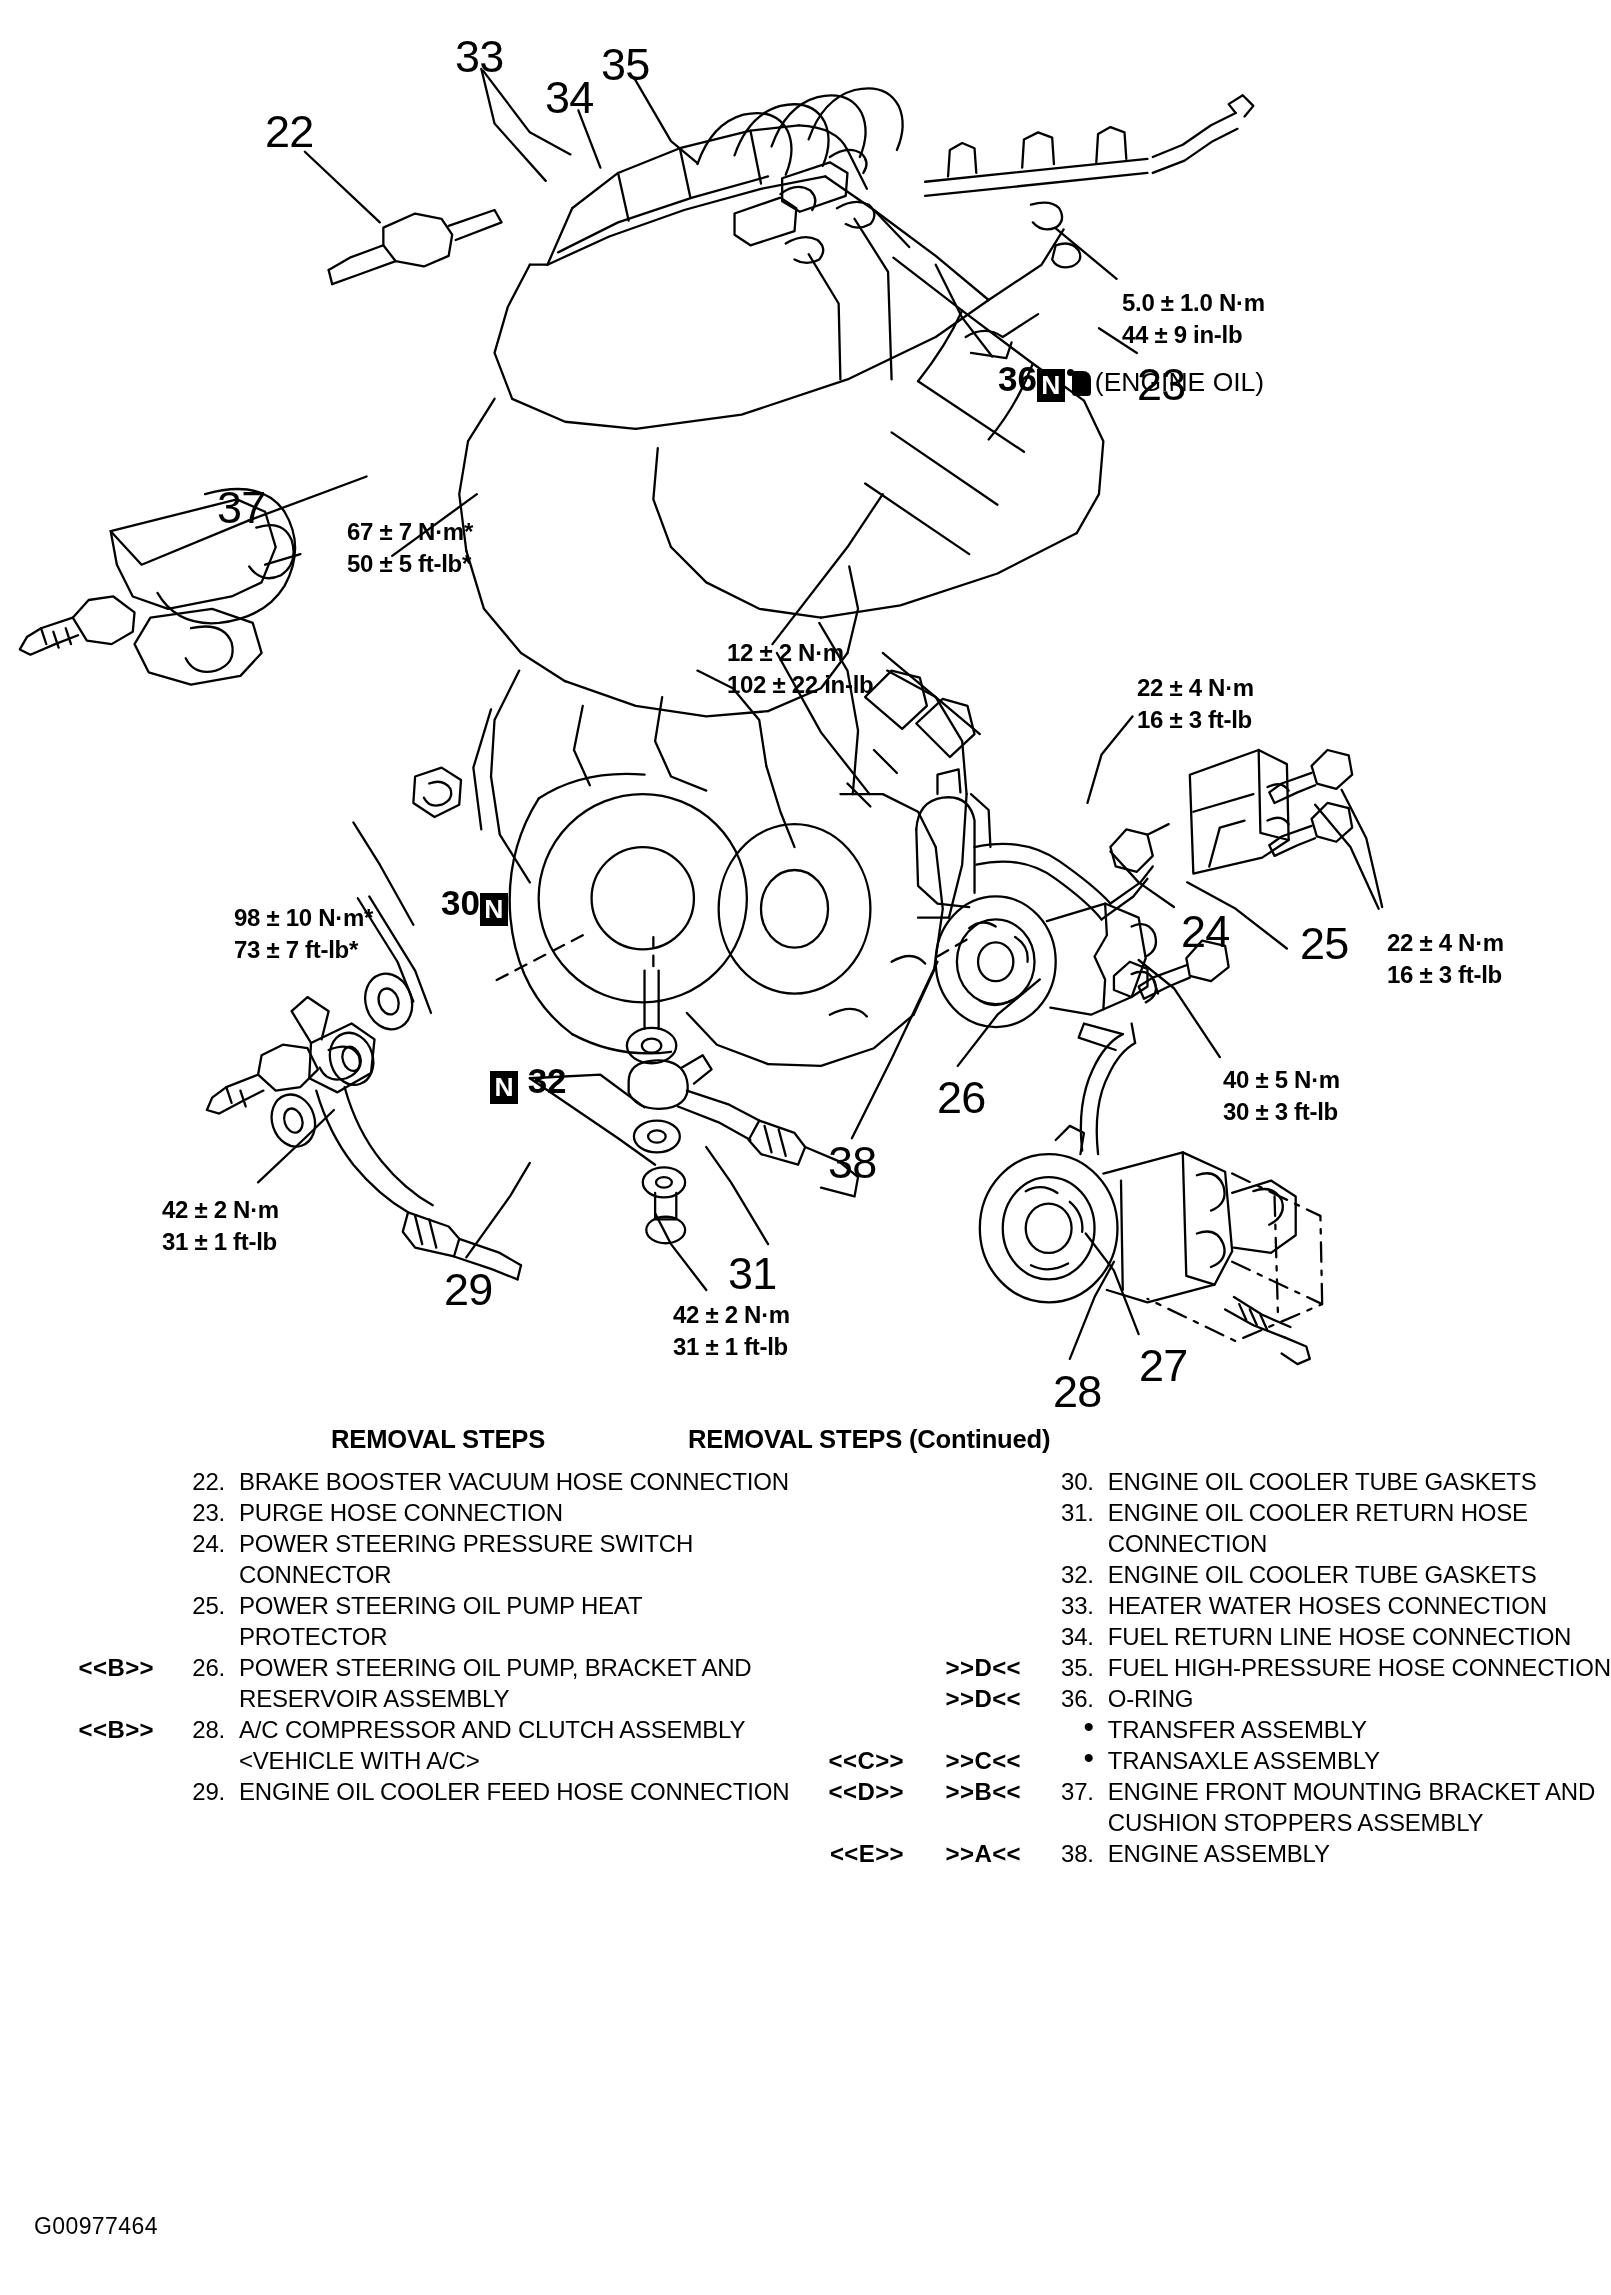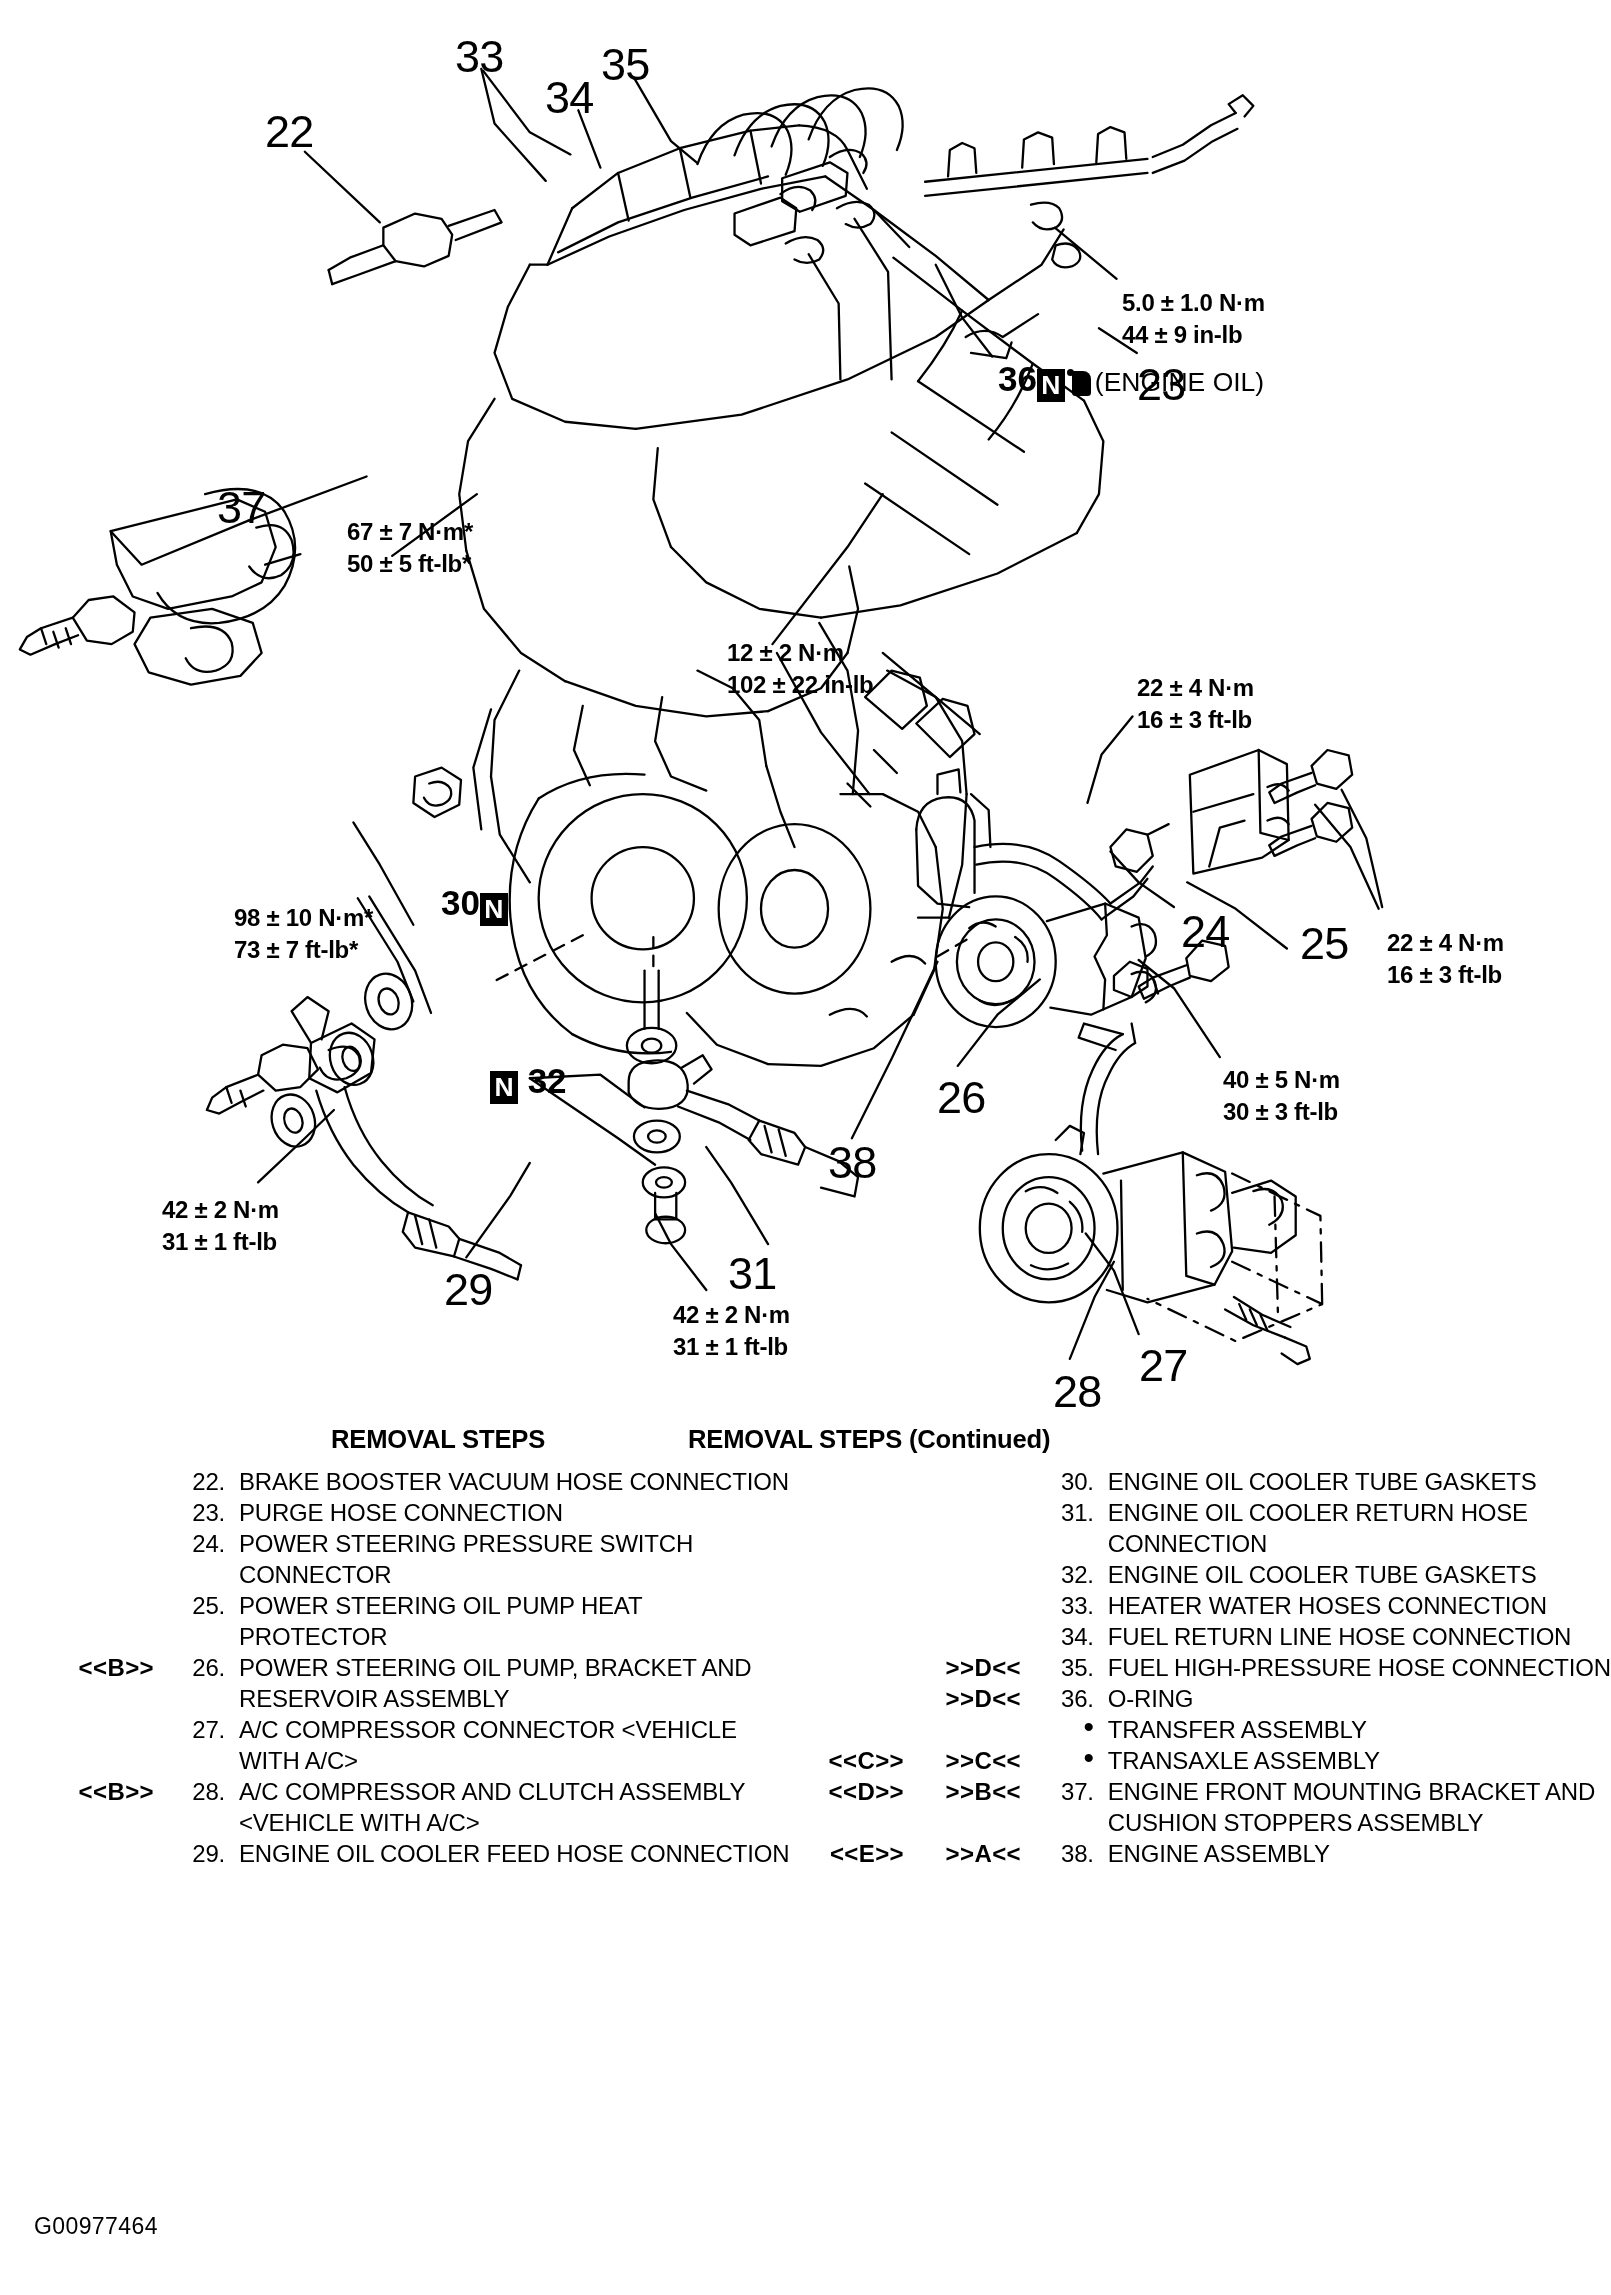--- a/index.html
+++ b/index.html
@@ -452,25 +452,20 @@
           <div class="mk"></div>
           <div class="num">25.</div>
           <div class="txt">POWER STEERING OIL PUMP HEAT PROTECTOR</div>
         </div>
         <div class="row">
           <div class="mk">&lt;&lt;B&gt;&gt;</div>
           <div class="num">26.</div>
           <div class="txt">POWER STEERING OIL PUMP, BRACKET AND RESERVOIR ASSEMBLY</div>
         </div>
         <div class="row">
-          <div class="mk"></div>
-          <div class="num">27.</div>
-          <div class="txt">A/C COMPRESSOR CONNECTOR &lt;VEHICLE WITH A/C&gt;</div>
-        </div>
-        <div class="row">
           <div class="mk">&lt;&lt;B&gt;&gt;</div>
           <div class="num">28.</div>
           <div class="txt">A/C COMPRESSOR AND CLUTCH ASSEMBLY &lt;VEHICLE WITH A/C&gt;</div>
         </div>
         <div class="row">
           <div class="mk"></div>
           <div class="num">29.</div>
           <div class="txt">ENGINE OIL COOLER FEED HOSE CONNECTION</div>
         </div>
 

